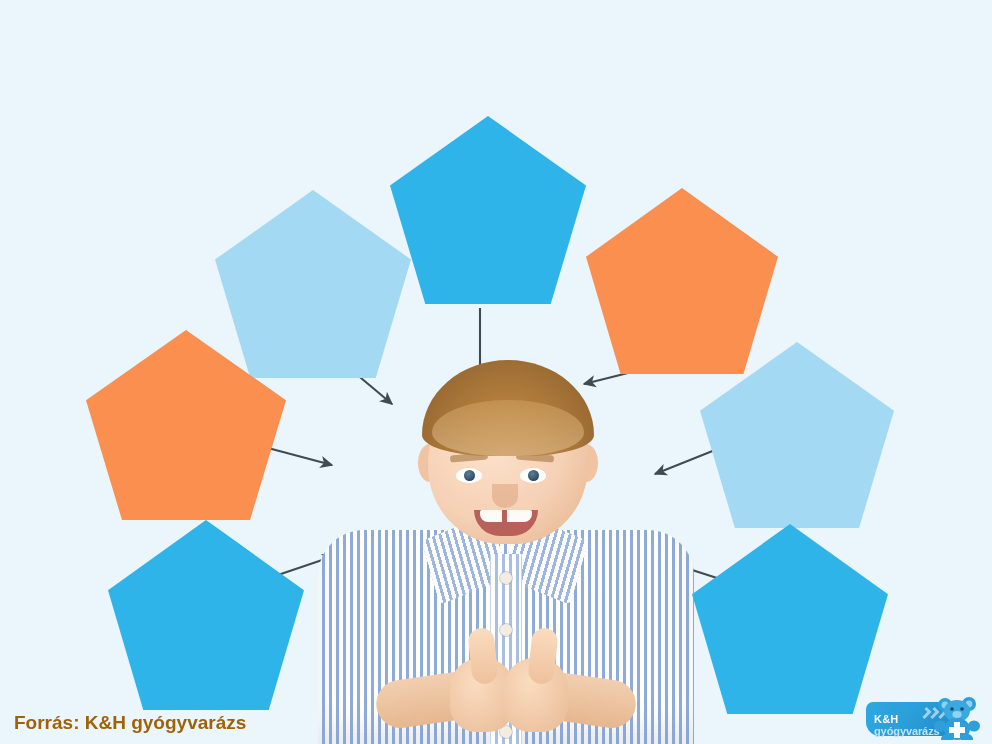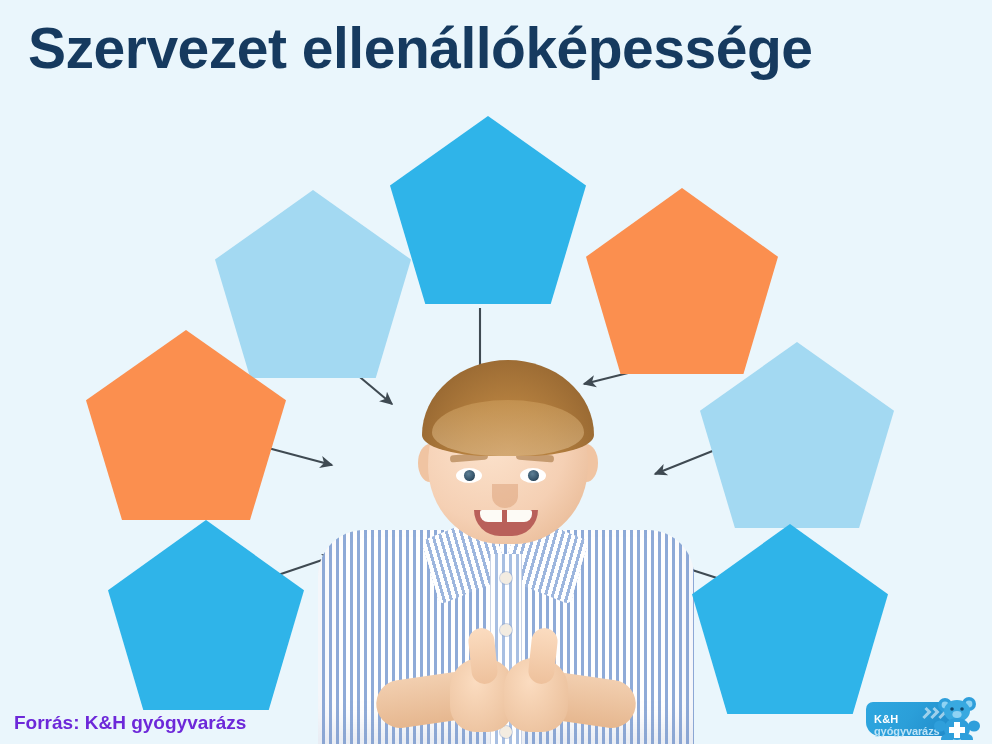--- a/index.html
+++ b/index.html
@@ -31,21 +31,21 @@
     line-height: 1.15;
   }
 
   
   #source {
     position: absolute;
     left: 14px;
     top: 712px;
     font-size: 19px;
     font-weight: bold;
-    color: #6d28d9;
+    color: #a16207;
     white-space: nowrap;
   }
 
   
   #boy-photo {
     position: absolute;
     left: 318px;
     top: 358px;
     width: 376px;
     height: 386px;
@@ -319,21 +319,20 @@
     position: absolute;
     left: 66px; top: 0px;
     width: 52px; height: 44px;
   }
 </style>
 </head>
 <body>
 
 <div id="infographic">
 
-  <div id="title">Szervezet ellenállóképessége</div>
 
   <svg id="arrow-layer" viewBox="0 0 992 744" width="992" height="744">
     <defs>
       <marker id="ah" viewBox="0 0 10 10" refX="8" refY="5" markerWidth="7" markerHeight="7" orient="auto-start-reverse">
         <path d="M0,0.8 L9,5 L0,9.2 L2.4,5 Z" fill="#3f4a52"></path>
       </marker>
     </defs>
     <g stroke="#3f4a52" stroke-width="2.1" fill="none" marker-end="url(#ah)">
 
       <line x1="480" y1="308" x2="480" y2="382"></line>

